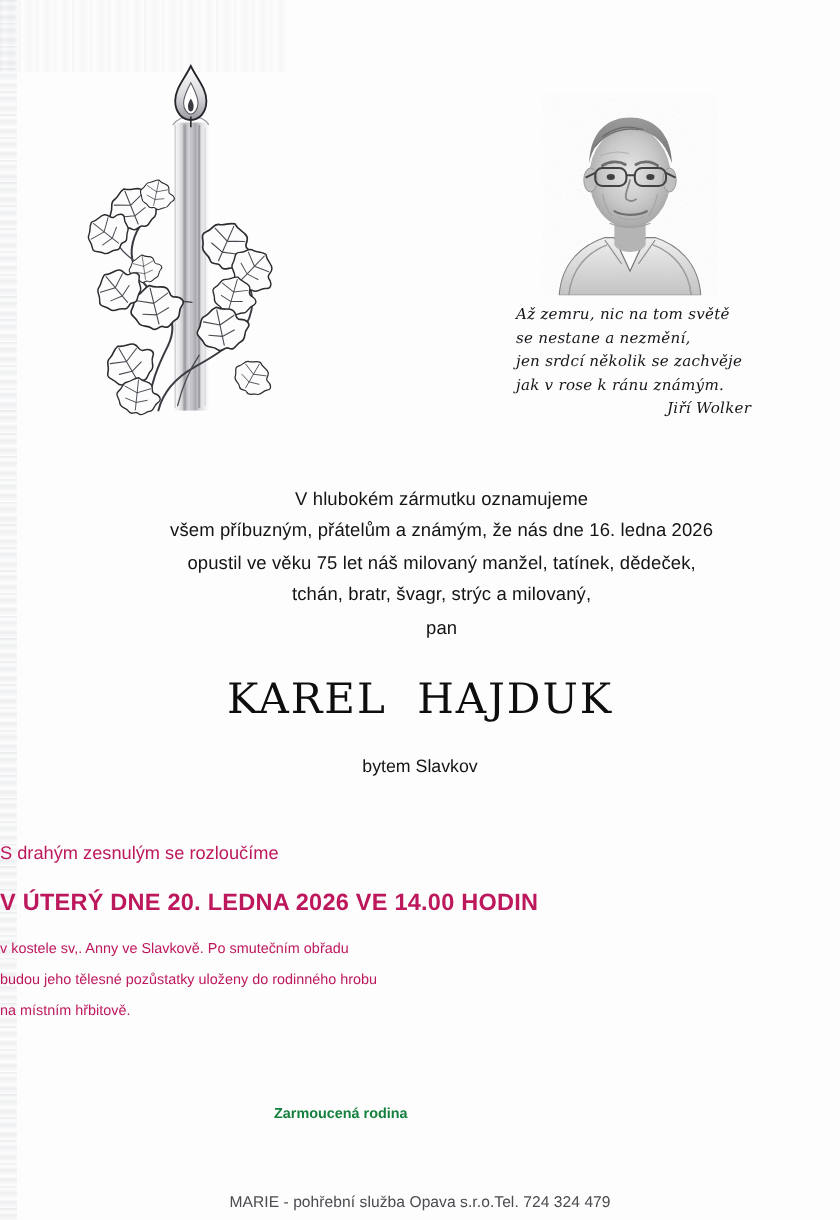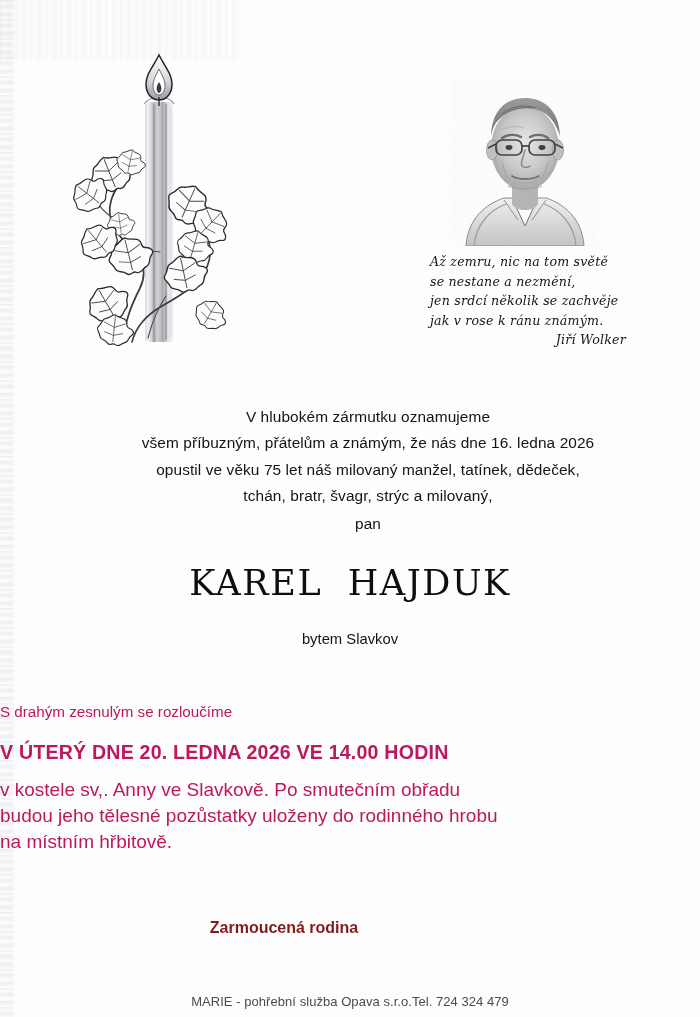--- a/index.html
+++ b/index.html
@@ -155,36 +155,36 @@
   .ceremony-datetime {
     margin-top: 15px;
     font-size: 19.6px;
     font-weight: bold;
     line-height: 26px;
     letter-spacing: 0.2px;
     white-space: nowrap;
   }
   .ceremony-details {
     margin-top: 12px;
-    font-size: 19px;
+    font-size: 12px;
     line-height: 26px;
   }
   .ceremony-details .line { white-space: nowrap; }
 
   
   .closing {
     position: absolute;
     left: 0;
     top: 917px;
     width: 568px;
     text-align: center;
-    font-size: 16px;
+    font-size: 12px;
     font-weight: bold;
     line-height: 22px;
-    color: #7f1d1d;
+    color: #15803d;
   }
 
   
   .footer-imprint {
     position: absolute;
     left: 0;
     top: 996px;
     width: 700px;
     text-align: center;
     font-size: 13px;

